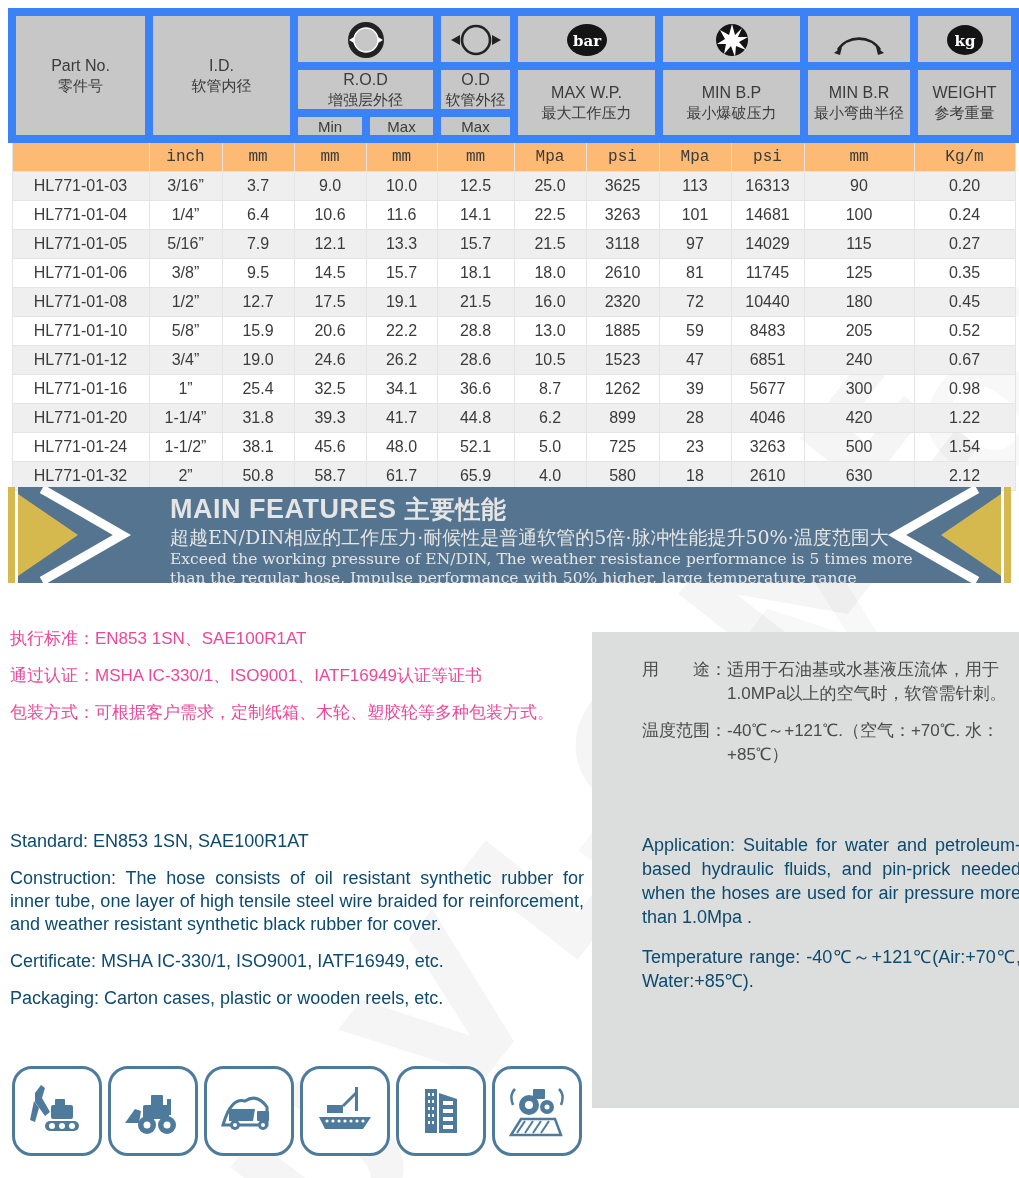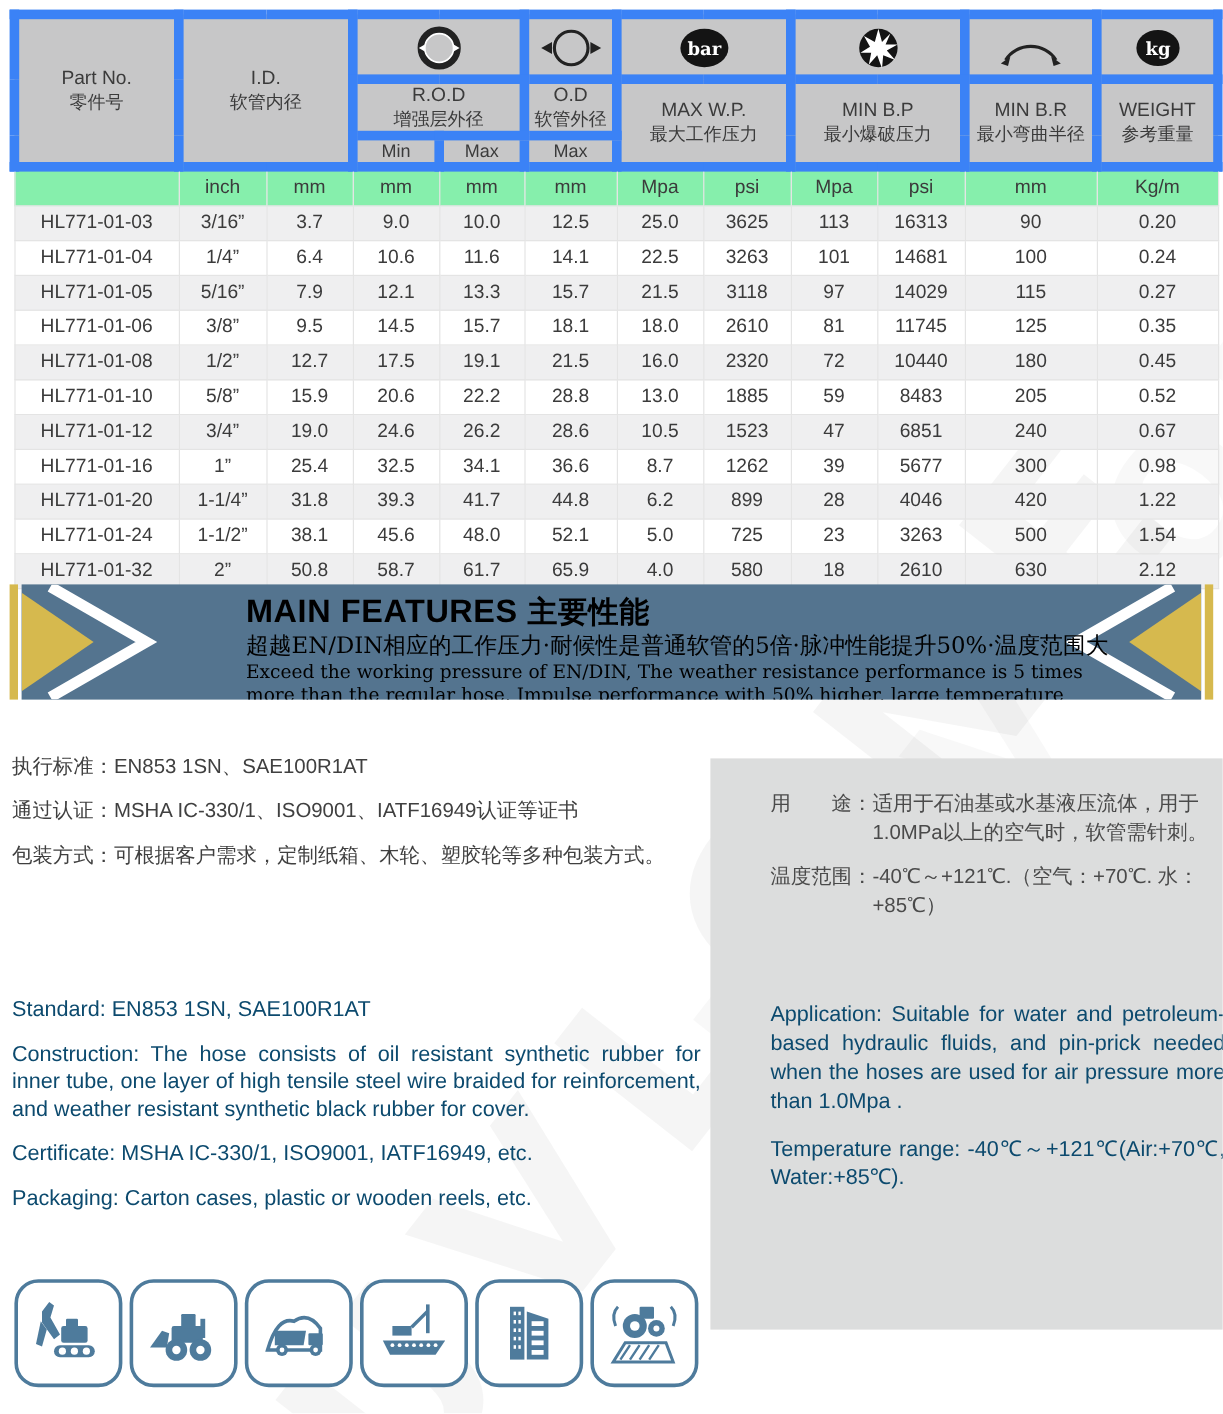--- a/index.html
+++ b/index.html
@@ -13,40 +13,40 @@
   .wm2{font-size:150px;letter-spacing:22px;transform:rotate(-52deg);left:430px;top:430px;color:rgba(110,110,110,0.05);}
 
   
   .spec-table{position:absolute;left:8px;top:8px;width:1003px;border-collapse:collapse;table-layout:fixed;}
   .spec-table th{background:#c7c7c8;border:8px solid #3b82f6;font-weight:normal;
                  color:#3b3b3b;text-align:center;vertical-align:middle;padding:0;}
   .spec-table thead .hl1{font-size:16px;line-height:20px;}
   .spec-table thead .hl2{font-size:15px;line-height:19px;}
   .spec-table td{border:1px solid #e4e4e4;text-align:center;vertical-align:middle;
                  font-size:16px;color:#3b3b3b;height:28px;padding:0;}
-  .spec-table tr.units td{background:#86efac;border-top:2px solid #fff;}
+  .spec-table tr.units td{background:#fdba74;border-top:2px solid #fff;font-family:Liberation Mono, monospace;}
   .spec-table tr.zebra td{background:#efeff0;}
   .icon-cell svg{display:block;margin:4px auto 2px auto;}
   .minmax{font-size:15px;}
 
   
   .banner{position:absolute;left:8px;top:487px;width:1003px;height:96px;}
   .gold-bar{position:absolute;top:0;bottom:0;width:7px;background:#d6b94e;}
   .gold-bar.l{left:0;} .gold-bar.r{right:0;}
   .banner-body{position:absolute;left:10px;right:10px;top:0;bottom:0;background:#54748f;overflow:hidden;}
   .banner-deco{position:absolute;top:0;height:96px;}
   .deco-l{left:0;} .deco-r{right:0;}
-  .banner-text{position:absolute;left:152px;top:7px;right:68px;color:#000000;margin-left:35px;}
+  .banner-text{position:absolute;left:152px;top:7px;right:68px;color:#e5e5e5;}
   .banner-title{font-size:27px;font-weight:bold;letter-spacing:0.5px;line-height:30px;}
   .banner-title .cn{font-weight:600;font-size:25px;}
   .banner-cn{font-family:"DejaVu Serif",serif;font-size:19px;line-height:24px;margin-top:1px;}
   .banner-en{font-family:"DejaVu Serif",serif;font-size:15.5px;line-height:19px;margin-top:1px;}
 
   
-  .cn-specs{position:absolute;font-size:17px;color:#404040;}
+  .cn-specs{position:absolute;font-size:17px;color:#ec4899;}
   .cn-left{left:10px;top:627px;width:572px;}
   .cn-row{display:flex;margin-bottom:13px;line-height:24px;}
   .cn-label{white-space:pre;flex:0 0 auto;}
   .cn-value{flex:1 1 auto;}
 
   
   .gray-panel{position:absolute;left:592px;top:632px;width:419px;height:476px;background:#dcdddd;padding-left:28px;}
   .gray-panel .cn-specs-inner{padding:26px 18px 0 22px;font-size:17px;color:#4a4a4a;}
   .gray-panel .en-block{padding:0 18px 0 22px;margin-top:66px;}
 

